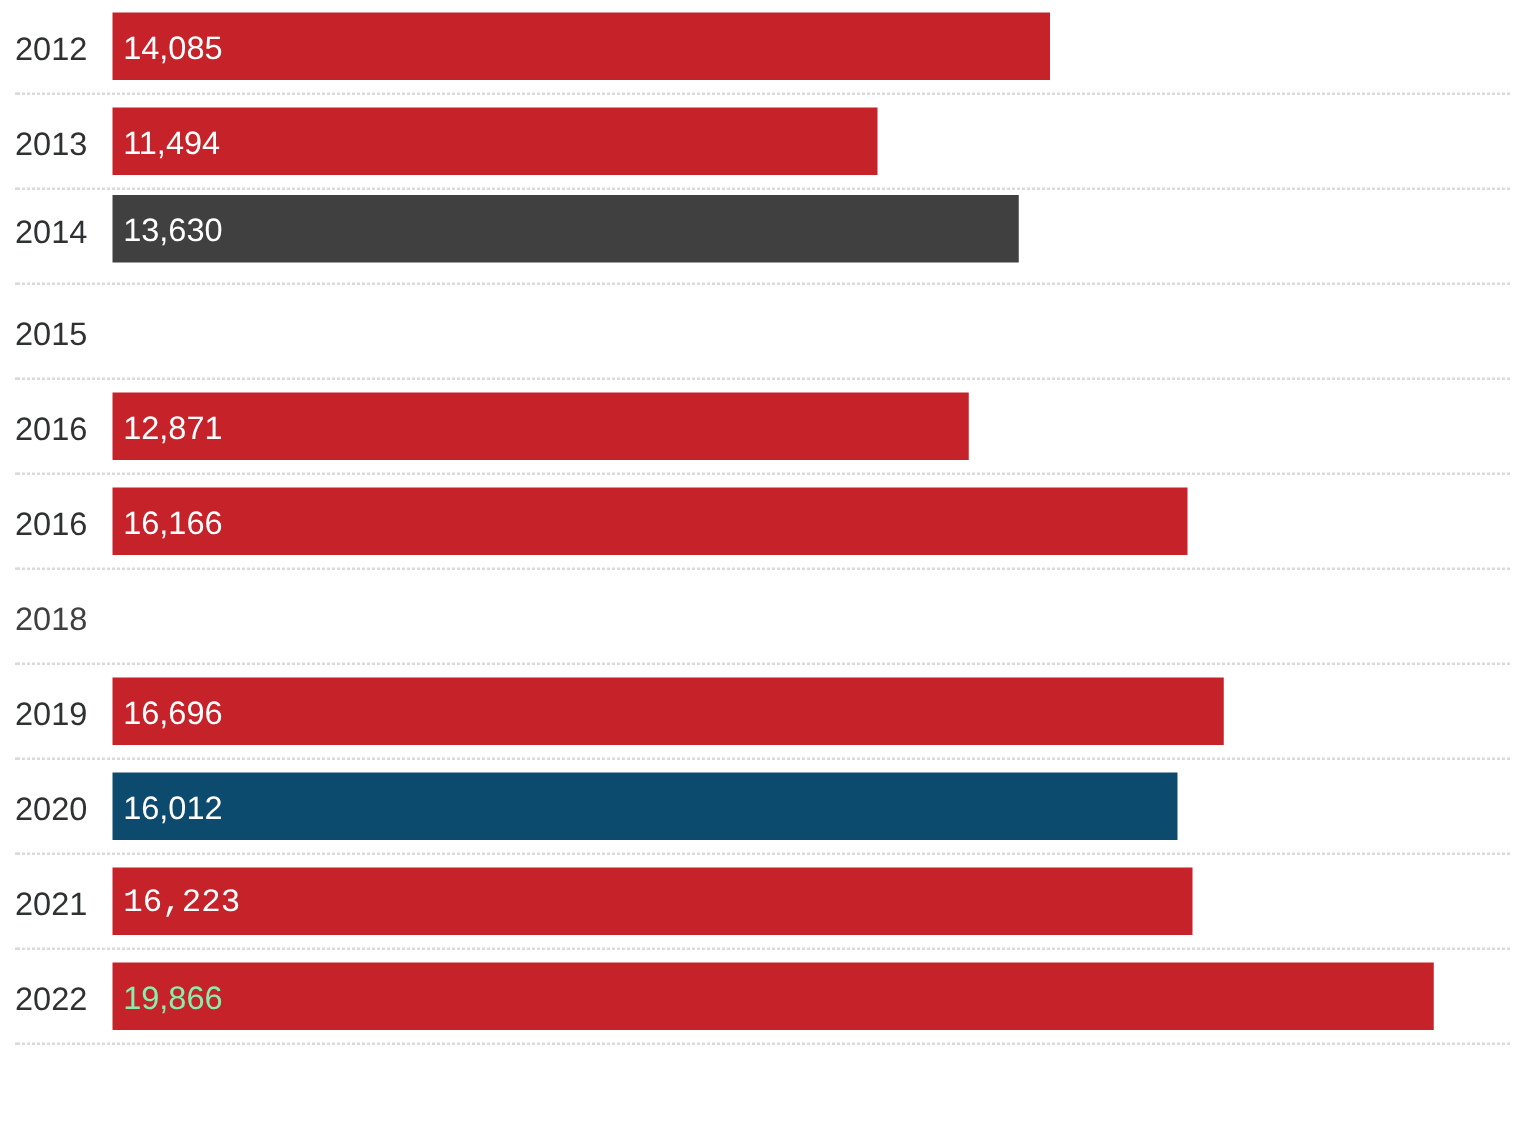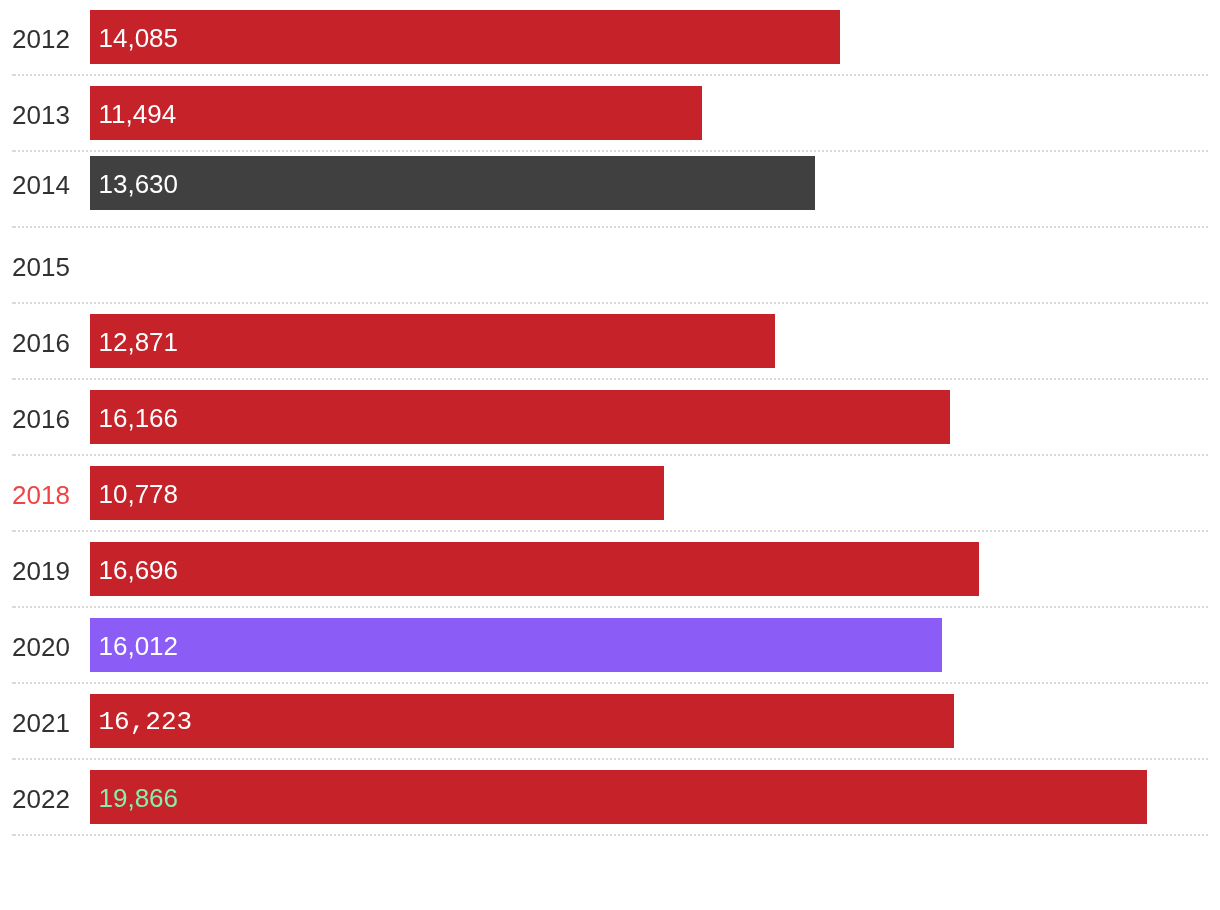--- a/index.html
+++ b/index.html
@@ -77,36 +77,33 @@
     </div>
     <div class="row-separator" style="top: 378px; left: 12px; width: 1196px; height: 2px;"></div>
     <div class="bar-row" style="top: 390px; height: 54px;">
       <span class="category-label" style="color: rgb(47, 49, 51);">2016</span>
       <div class="bar" style="width: 860.483px; background: rgb(197, 34, 41); left: 90px; height: 54px;">
         <span class="value-label" style="color: rgb(255, 255, 255);">16,166</span>
       </div>
     </div>
     <div class="row-separator" style="top: 454px; left: 12px; width: 1196px; height: 2px;"></div>
     <div class="bar-row" style="top: 466px; height: 54px;">
-      <span class="category-label" style="color: #ef4444;">2018</span>
-      <div class="bar" style="width: 573.691px; background: rgb(197, 34, 41); left: 90px; height: 54px;">
-        <span class="value-label" style="color: rgb(255, 255, 255);">10,778</span>
-      </div>
+      <span class="category-label" style="color: #404040;">2018</span>
     </div>
     <div class="row-separator" style="top: 530px; left: 12px; width: 1196px; height: 2px;"></div>
     <div class="bar-row" style="top: 542px; height: 54px;">
       <span class="category-label" style="color: rgb(47, 49, 51);">2019</span>
       <div class="bar" style="width: 888.694px; background: rgb(197, 34, 41); left: 90px; height: 54px;">
         <span class="value-label" style="color: rgb(255, 255, 255);">16,696</span>
       </div>
     </div>
     <div class="row-separator" style="top: 606px; left: 12px; width: 1196px; height: 2px;"></div>
     <div class="bar-row" style="top: 618px; height: 54px;">
       <span class="category-label" style="color: rgb(47, 49, 51);">2020</span>
-      <div class="bar" style="width: 852.286px; background: #8b5cf6; left: 90px; height: 54px;">
+      <div class="bar" style="width: 852.286px; background: #0c4a6e; left: 90px; height: 54px;">
         <span class="value-label" style="color: rgb(255, 255, 255);">16,012</span>
       </div>
     </div>
     <div class="row-separator" style="top: 682px; left: 12px; width: 1196px; height: 2px;"></div>
     <div class="bar-row" style="top: 694px; height: 54px;">
       <span class="category-label" style="color: rgb(47, 49, 51);">2021</span>
       <div class="bar" style="width: 863.517px; background: rgb(197, 34, 41); left: 90px; height: 54px;">
         <span class="value-label" style="color: rgb(255, 255, 255); font-family: Liberation Mono, monospace;">16,223</span>
       </div>
     </div>

